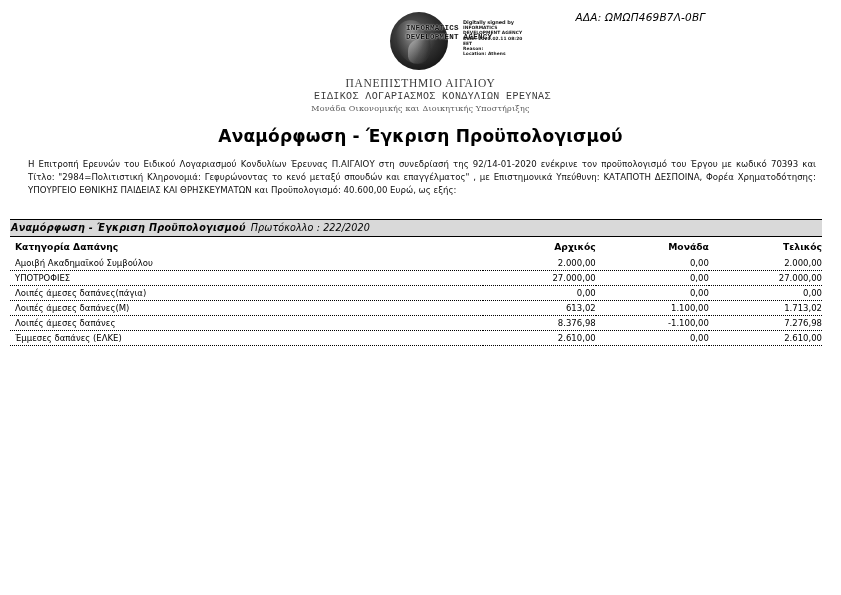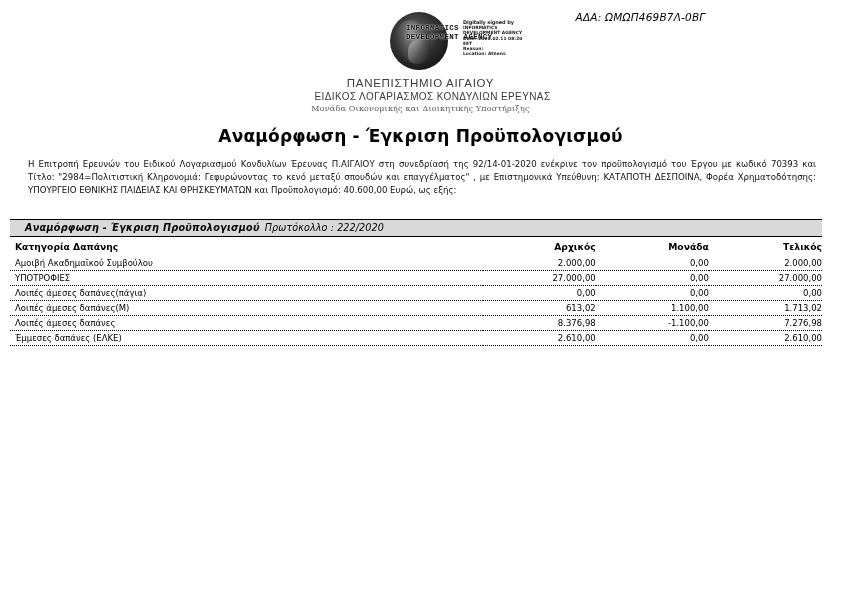--- a/index.html
+++ b/index.html
@@ -99,27 +99,27 @@
   
   .uni-header {
     position: absolute;
     top: 76px;
     left: 0;
     right: 0;
     text-align: center;
     color: #3a3a3a;
   }
   .uni-line1 {
-    font-family: Liberation Sans, sans-serif;
+    font-family: Liberation Serif, serif;
     font-size: 11.5px;
     letter-spacing: 0.7px;
     line-height: 14px;
   }
   .uni-line2 {
-    font-family: Liberation Sans, sans-serif;
+    font-family: Liberation Mono, monospace;
     font-size: 10px;
     letter-spacing: 0.4px;
     line-height: 13px;
     padding-left: 24px;
   }
   .uni-line3 {
     font-family: "DejaVu Serif", "Liberation Serif", serif;
     font-size: 8px;
     letter-spacing: 0.2px;
     line-height: 12px;
@@ -156,21 +156,21 @@
     top: 219px;
     left: 10px;
     width: 812px;
   }
   .table-banner {
     border-top: 1.3px solid #000;
     border-bottom: 1.3px solid #000;
     background: #d9d9d9;
     height: 16px;
     line-height: 16px;
-    padding-left: 15px;
+    padding-left: 1px;
     font-size: 9.6px;
     white-space: nowrap;
   }
   .banner-title {
     font-weight: bold;
     font-style: italic;
     letter-spacing: 0.3px;
   }
   .banner-proto {
     font-style: italic;

